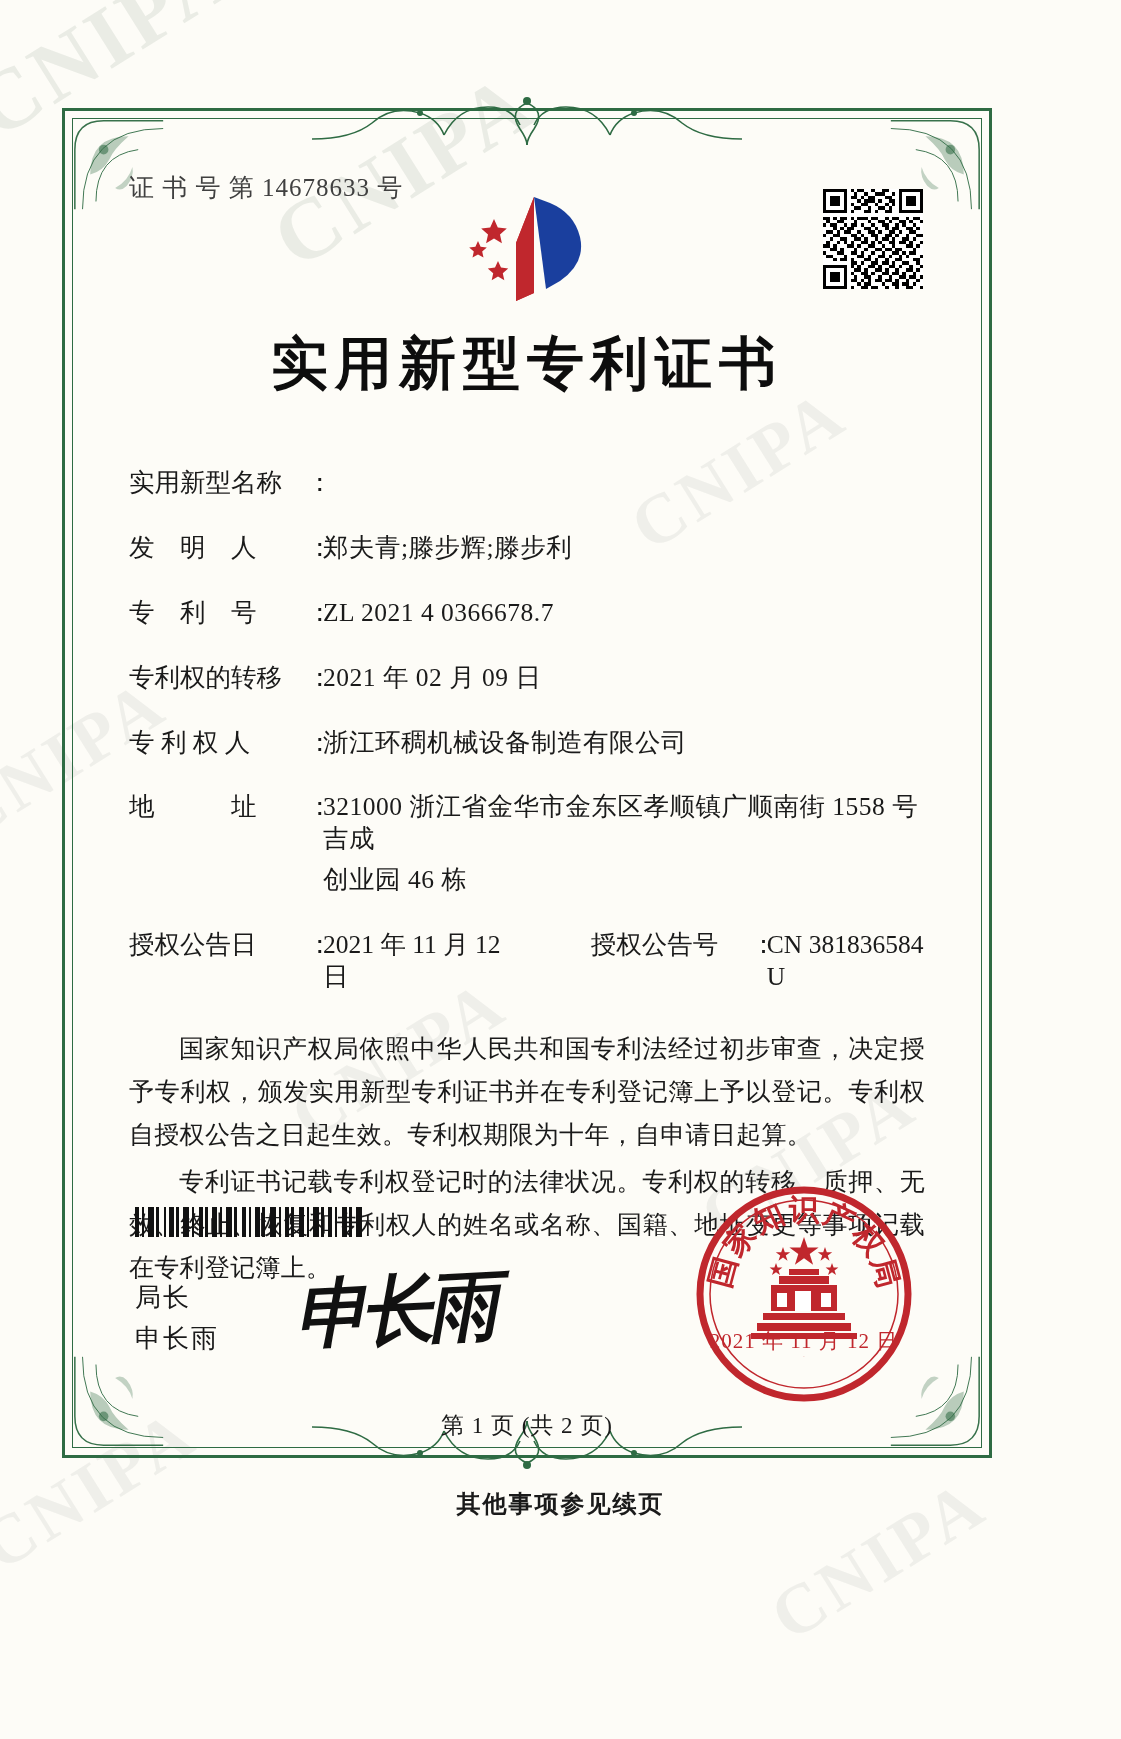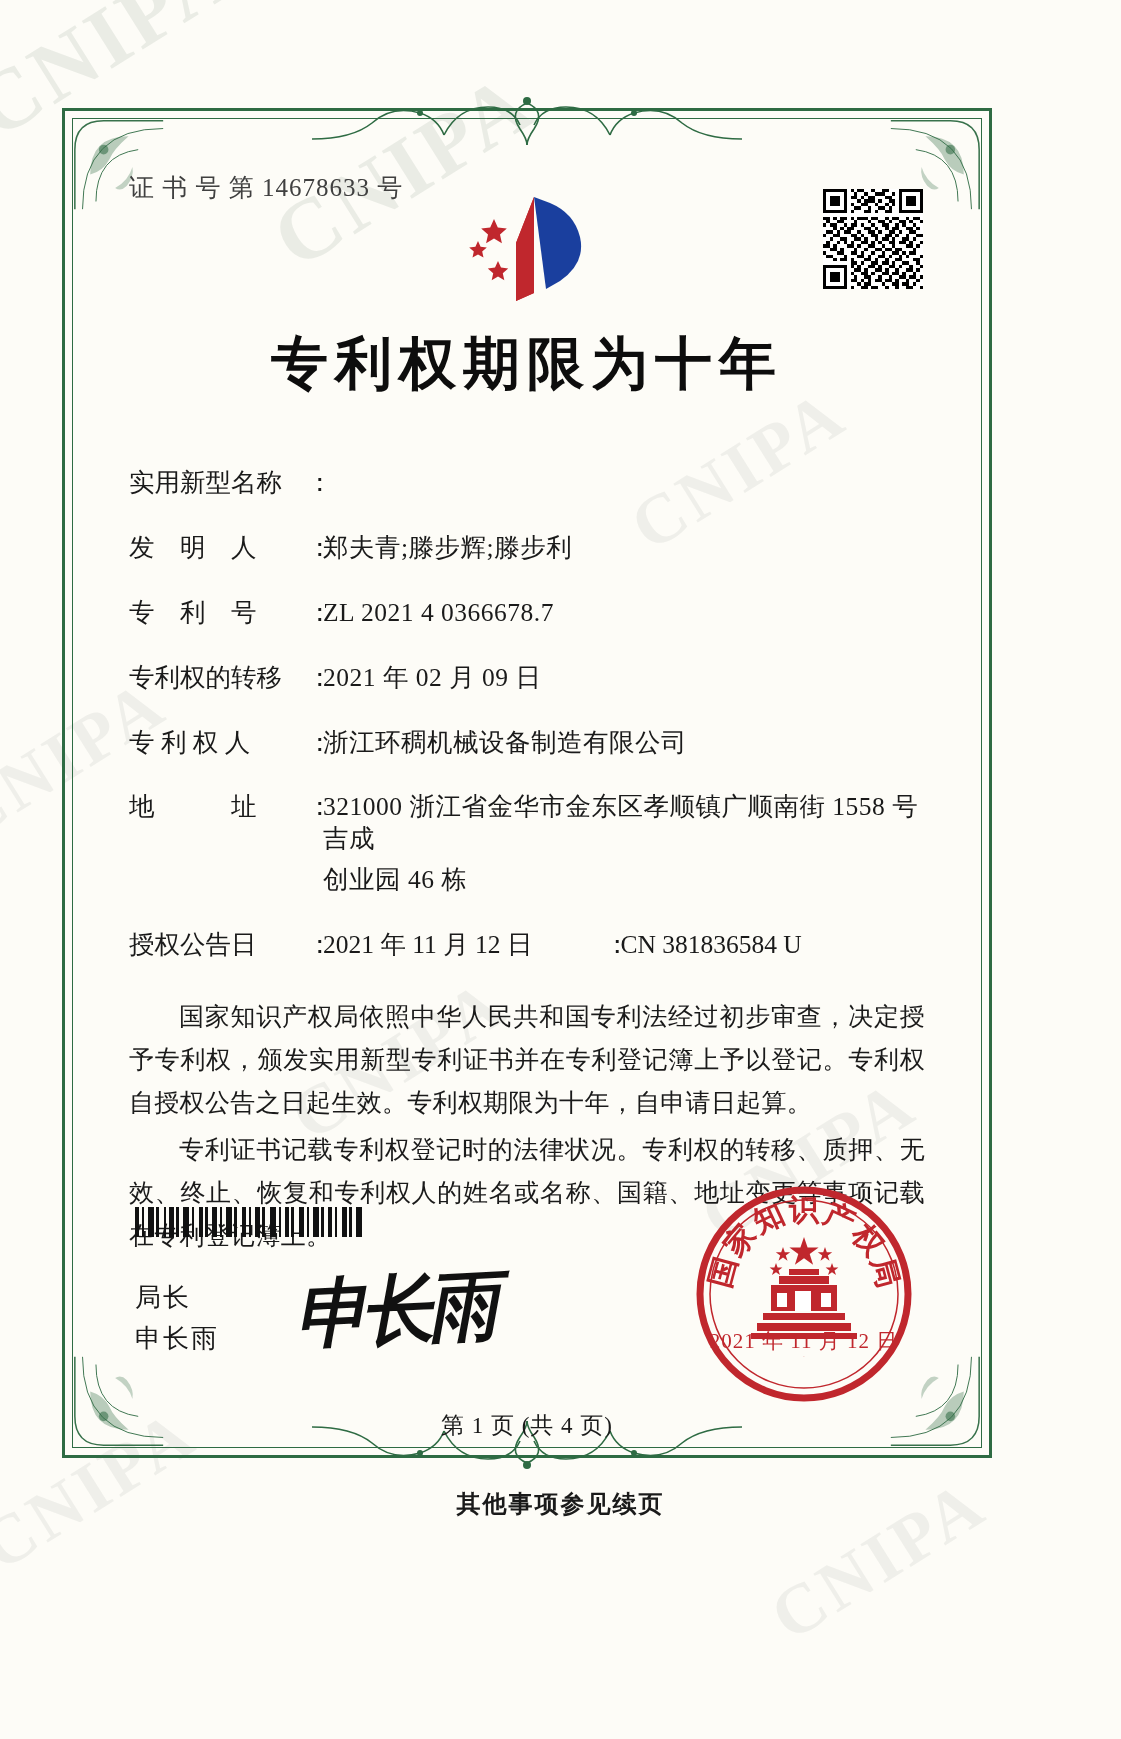--- a/index.html
+++ b/index.html
@@ -581,21 +581,21 @@
             <rect x="11" y="28" width="2" height="1"></rect>
             <rect x="14" y="28" width="2" height="1"></rect>
             <rect x="18" y="28" width="1" height="1"></rect>
             <rect x="21" y="28" width="1" height="1"></rect>
             <rect x="24" y="28" width="2" height="1"></rect>
             <rect x="28" y="28" width="1" height="1"></rect>
         </g>
       </svg>
     </div>
 
-    <div class="title">专利权期限为十年</div>
+    <div class="title">实用新型专利证书</div>
 
     <div class="fields">
 
       <div class="field-row">
         <span class="field-label">实用新型名称</span>
         <span class="field-colon">：</span>
       </div>
 
       <div class="field-row">
         <span class="field-label">发　明　人</span>
@@ -628,20 +628,21 @@
           <span>321000 浙江省金华市金东区孝顺镇广顺南街 1558 号吉成</span>
           <span class="line2">创业园 46 栋</span>
         </span>
       </div>
 
       <div class="row-inline">
         <span class="field-label">授权公告日</span>
         <span class="field-colon">：</span>
         <span>2021 年 11 月 12 日</span>
         <span class="inline-second">
+          <span class="field-label">授权公告号</span>
           <span class="field-colon">：</span>
           <span>CN 381836584 U</span>
         </span>
       </div>
 
     </div>
 
     <div class="paragraphs">
       <p>国家知识产权局依照中华人民共和国专利法经过初步审查，决定授予专利权，颁发实用新型专利证书并在专利登记簿上予以登记。专利权自授权公告之日起生效。专利权期限为十年，自申请日起算。</p>
       <p>专利证书记载专利权登记时的法律状况。专利权的转移、质押、无效、终止、恢复和专利权人的姓名或名称、国籍、地址变更等事项记载在专利登记簿上。</p>
@@ -747,17 +748,17 @@
           <rect x="104" y="110" width="16" height="20" fill="#fff"></rect>
           <rect x="86" y="112" width="10" height="14" fill="#fff"></rect>
           <rect x="130" y="112" width="10" height="14" fill="#fff"></rect>
           <rect x="60" y="152" width="106" height="6"></rect>
         </g>
         <text class="seal-star" x="113" y="176" text-anchor="middle" fill="#c0272d" font-size="1">★</text>
       </svg>
       <div class="seal-date">2021 年 11 月 12 日</div>
     </div>
 
-    <div class="page-no">第 1 页 (共 4 页)</div>
+    <div class="page-no">第 1 页 (共 2 页)</div>
   </div>
 </div>
 
 <div class="footnote">其他事项参见续页</div>
 
 </body></html>

